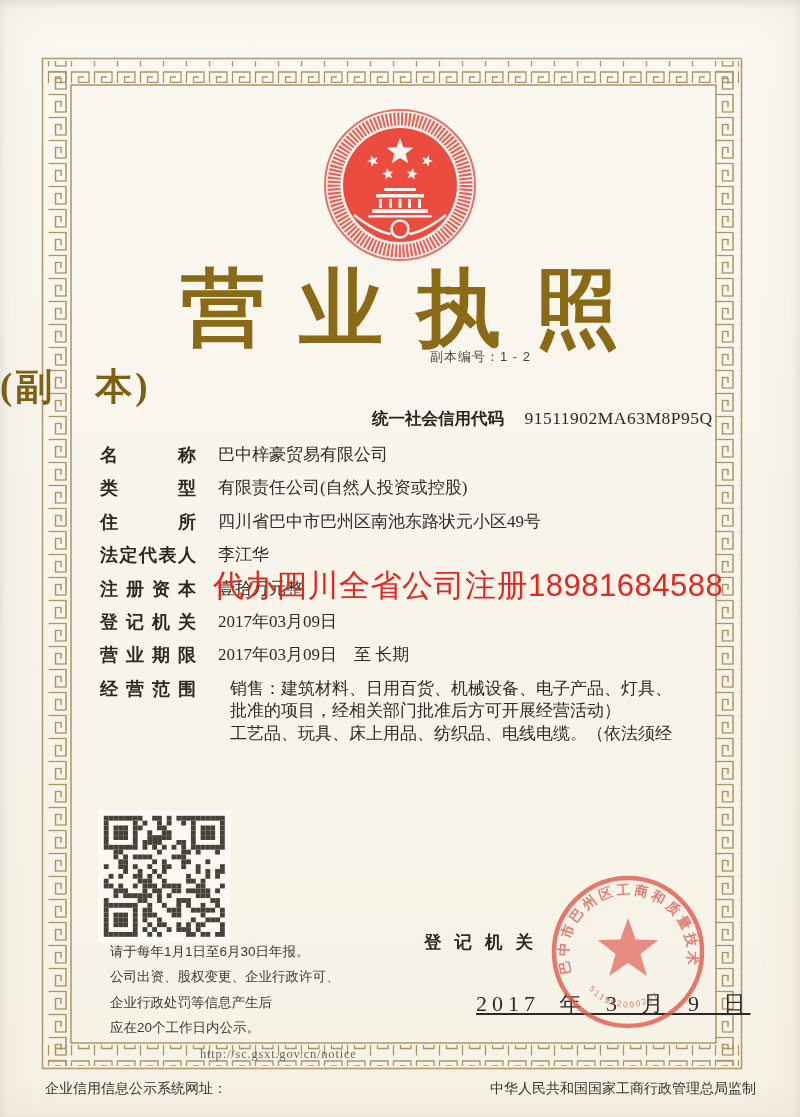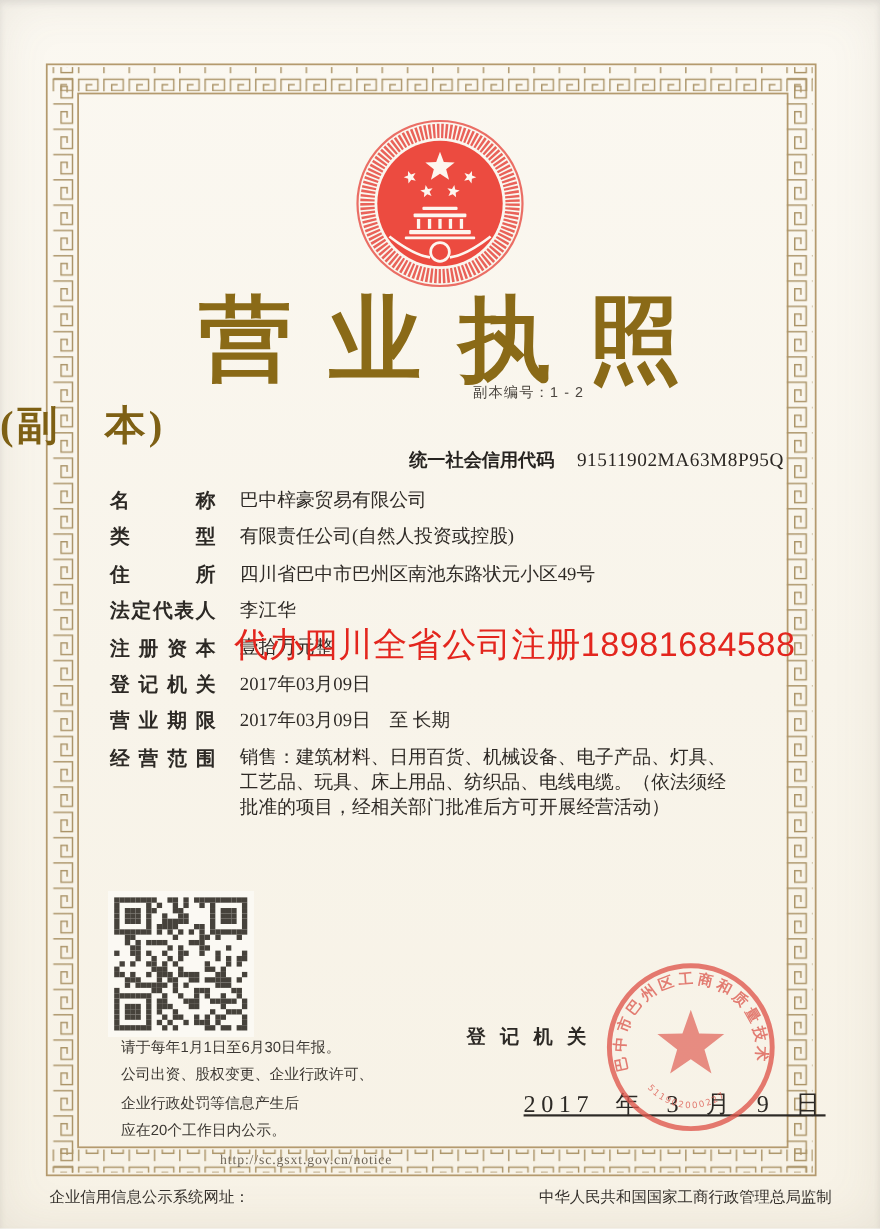--- a/index.html
+++ b/index.html
@@ -34,21 +34,21 @@
   .flabel{
     width:96px;min-width:96px;margin-right:22px;
     font-size:18px;font-weight:600;color:#2c2925;
     text-align:justify;text-align-last:justify;line-height:22px;
   }
   .fvalue{
     font-size:17px;color:#2e2a26;line-height:22px;white-space:nowrap;
     font-family:"Liberation Serif","DejaVu Serif",serif;
   }
   .fvalue.wrap{white-space:normal;width:482px;line-height:22.4px;}
-  .fvalue .ln{display:block;}
+  .fvalue .ln{display:block;margin-left:12px;}
   
   .watermark{
     left:213px;top:565px;font-size:31px;font-weight:500;color:#e3261e;
     white-space:nowrap;letter-spacing:.5px;z-index:6;
     font-family:"Liberation Sans","DejaVu Sans",sans-serif;
   }
   
   .notes{left:98px;top:939px;font-size:13.5px;line-height:25.4px;color:#3c3833;margin-left:12px;}
   
   .reg-label{left:424px;top:930px;font-size:17.5px;font-weight:700;color:#2c2925;letter-spacing:13px;white-space:nowrap;text-align:center;}
@@ -150,22 +150,22 @@
       <span class="fvalue">2017年03月09日</span>
     </div>
     <div class="frow">
       <span class="flabel">营业期限</span>
       <span class="fvalue">2017年03月09日　至 长期</span>
     </div>
     <div class="frow last">
       <span class="flabel">经营范围</span>
       <span class="fvalue wrap">
         <span class="ln">销售：建筑材料、日用百货、机械设备、电子产品、灯具、</span>
+        <span class="ln">批准的项目，经相关部门批准后方可开展经营活动）</span>
         <span class="ln">工艺品、玩具、床上用品、纺织品、电线电缆。（依法须经</span>
-        <span class="ln">批准的项目，经相关部门批准后方可开展经营活动）</span>
       </span>
     </div>
   </div>
 
   <div class="abs watermark">代办四川全省公司注册18981684588</div>
 
   <svg id="qr" class="abs qr-svg" width="133" height="133">
       <rect width="133" height="133" fill="#fbf9f3"></rect>
       <g fill="#46423b">
         <rect x="5.80" y="5.80" width="4.84" height="4.84"></rect>

